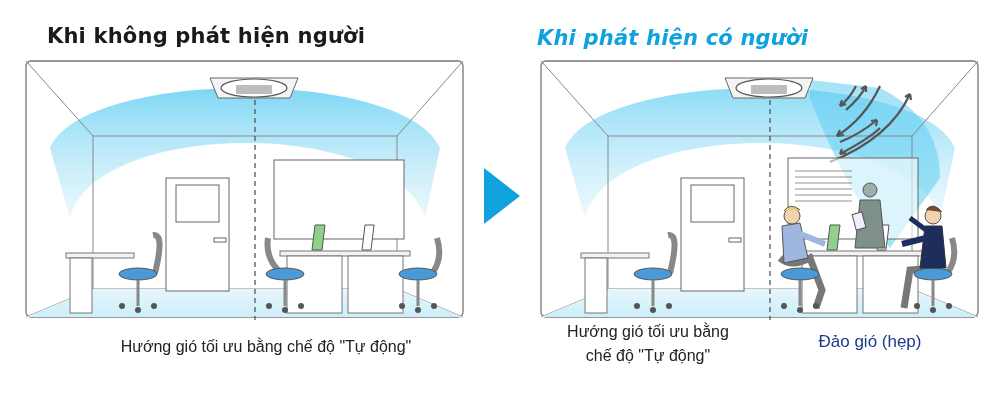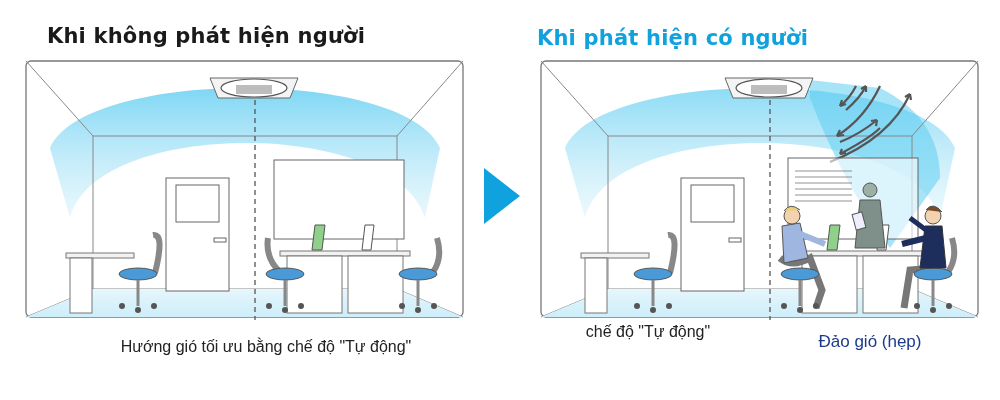--- a/index.html
+++ b/index.html
@@ -1,20 +1,20 @@
 <!DOCTYPE html>
 <html><head>
 <meta charset="utf-8">
 <style>
   html, body { margin: 0; padding: 0; background: #ffffff; }
   body { width: 1000px; height: 400px; position: relative; overflow: hidden;
          font-family: "DejaVu Sans", "Liberation Sans", sans-serif; }
   .title { position: absolute; font-weight: bold; font-size: 21px; letter-spacing: 0.2px; }
   .title.left { left: 47px; top: 24px; color: #1a1a1a; }
-  .title.right { left: 537px; top: 26px; color: #0fa2de; }
+  .title.right { left: 537px; top: 26px; color: #0fa2de; font-style: italic; }
   .panel { position: absolute; }
   .caption { position: absolute; font-family: "Liberation Sans", sans-serif; color: #222; font-size: 16px;
              text-align: center; line-height: 24px; }
   .caption.left { left: 76px; top: 335px; width: 380px; }
   .caption.right1 { left: 548px; top: 320px; width: 200px; }
   .caption.right2 { left: 790px; top: 330px; width: 160px; color: #1c3a8c; font-size: 17px; }
   .arrow { position: absolute; left: 484px; top: 168px; }
   svg { display: block; }
 </style>
 </head>
@@ -205,15 +205,16 @@
     <path d="M386 152 Q 393 143 402 154" fill="#7a4a2a" stroke="#555"></path>
     <line x1="393" y1="222" x2="393" y2="248" stroke="#888" stroke-width="3"></line>
     <circle cx="377" cy="248" r="3" fill="#555"></circle>
       <circle cx="393" cy="252" r="3" fill="#555"></circle>
       <circle cx="409" cy="248" r="3" fill="#555"></circle>
   </g>
 </svg>
 
 <div class="caption left">Hướng gió tối ưu bằng chế độ "Tự động"</div>
 <div class="caption right1">
+  <div>Hướng gió tối ưu bằng</div>
   <div>chế độ "Tự động"</div>
 </div>
 <div class="caption right2">Đảo gió (hẹp)</div>
 
 </body></html>

